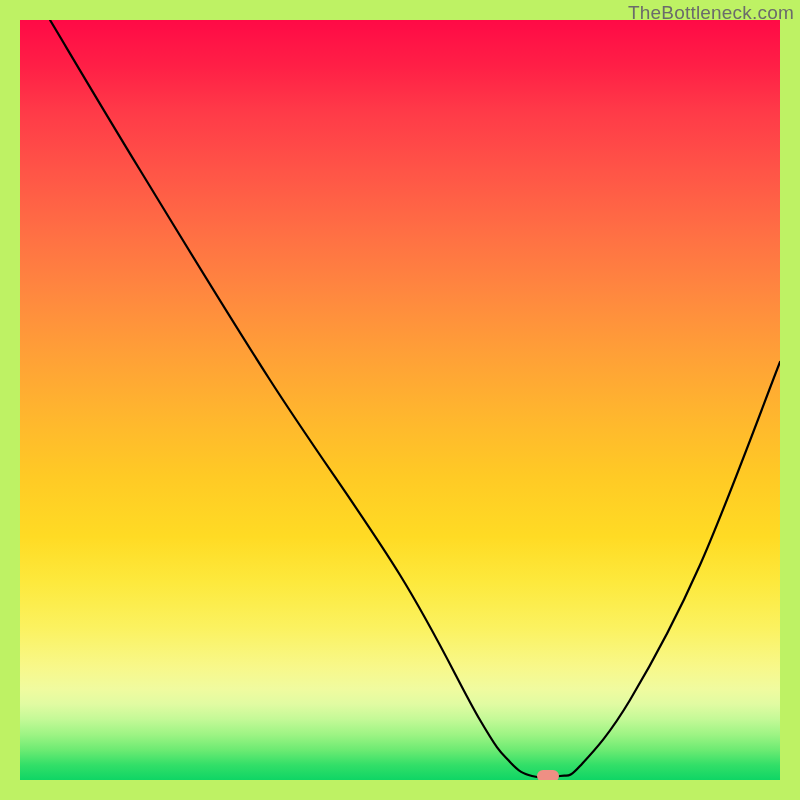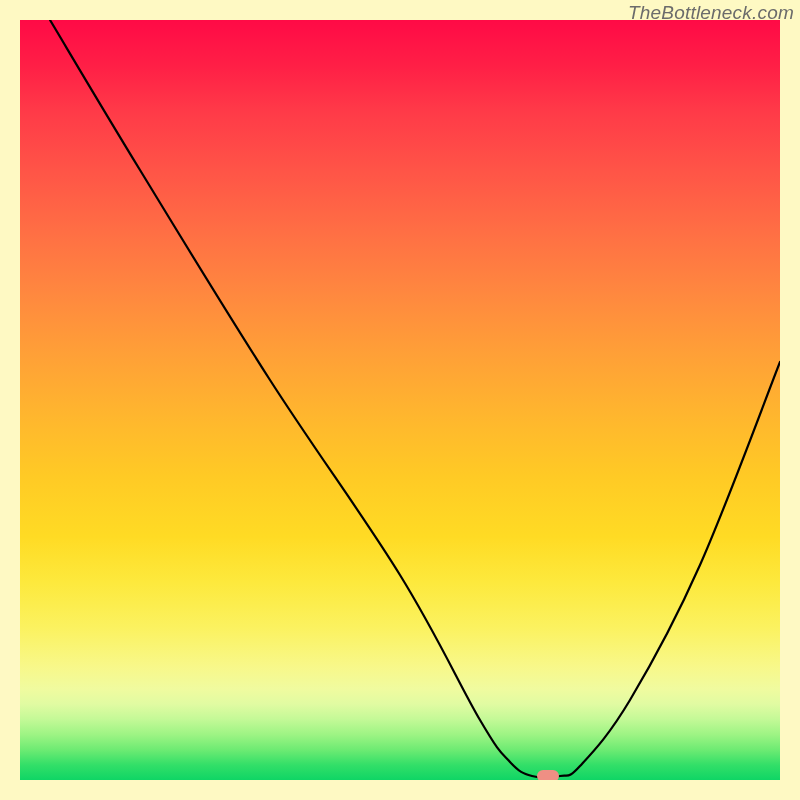--- a/index.html
+++ b/index.html
@@ -8,22 +8,21 @@
     width: 800px;
     height: 800px;
     overflow: hidden;
     background: #000;
     font-family: Arial, Helvetica, sans-serif;
   }
   .frame {
     position: relative;
     width: 800px;
     height: 800px;
-    background: #fef9c3;
-    font-style: italic;
+    background: #bef264;
   }
   .plot-area {
     position: absolute;
     left: 20px;
     top: 20px;
     width: 760px;
     height: 760px;
     overflow: hidden;
   }
   .gradient-bg {

